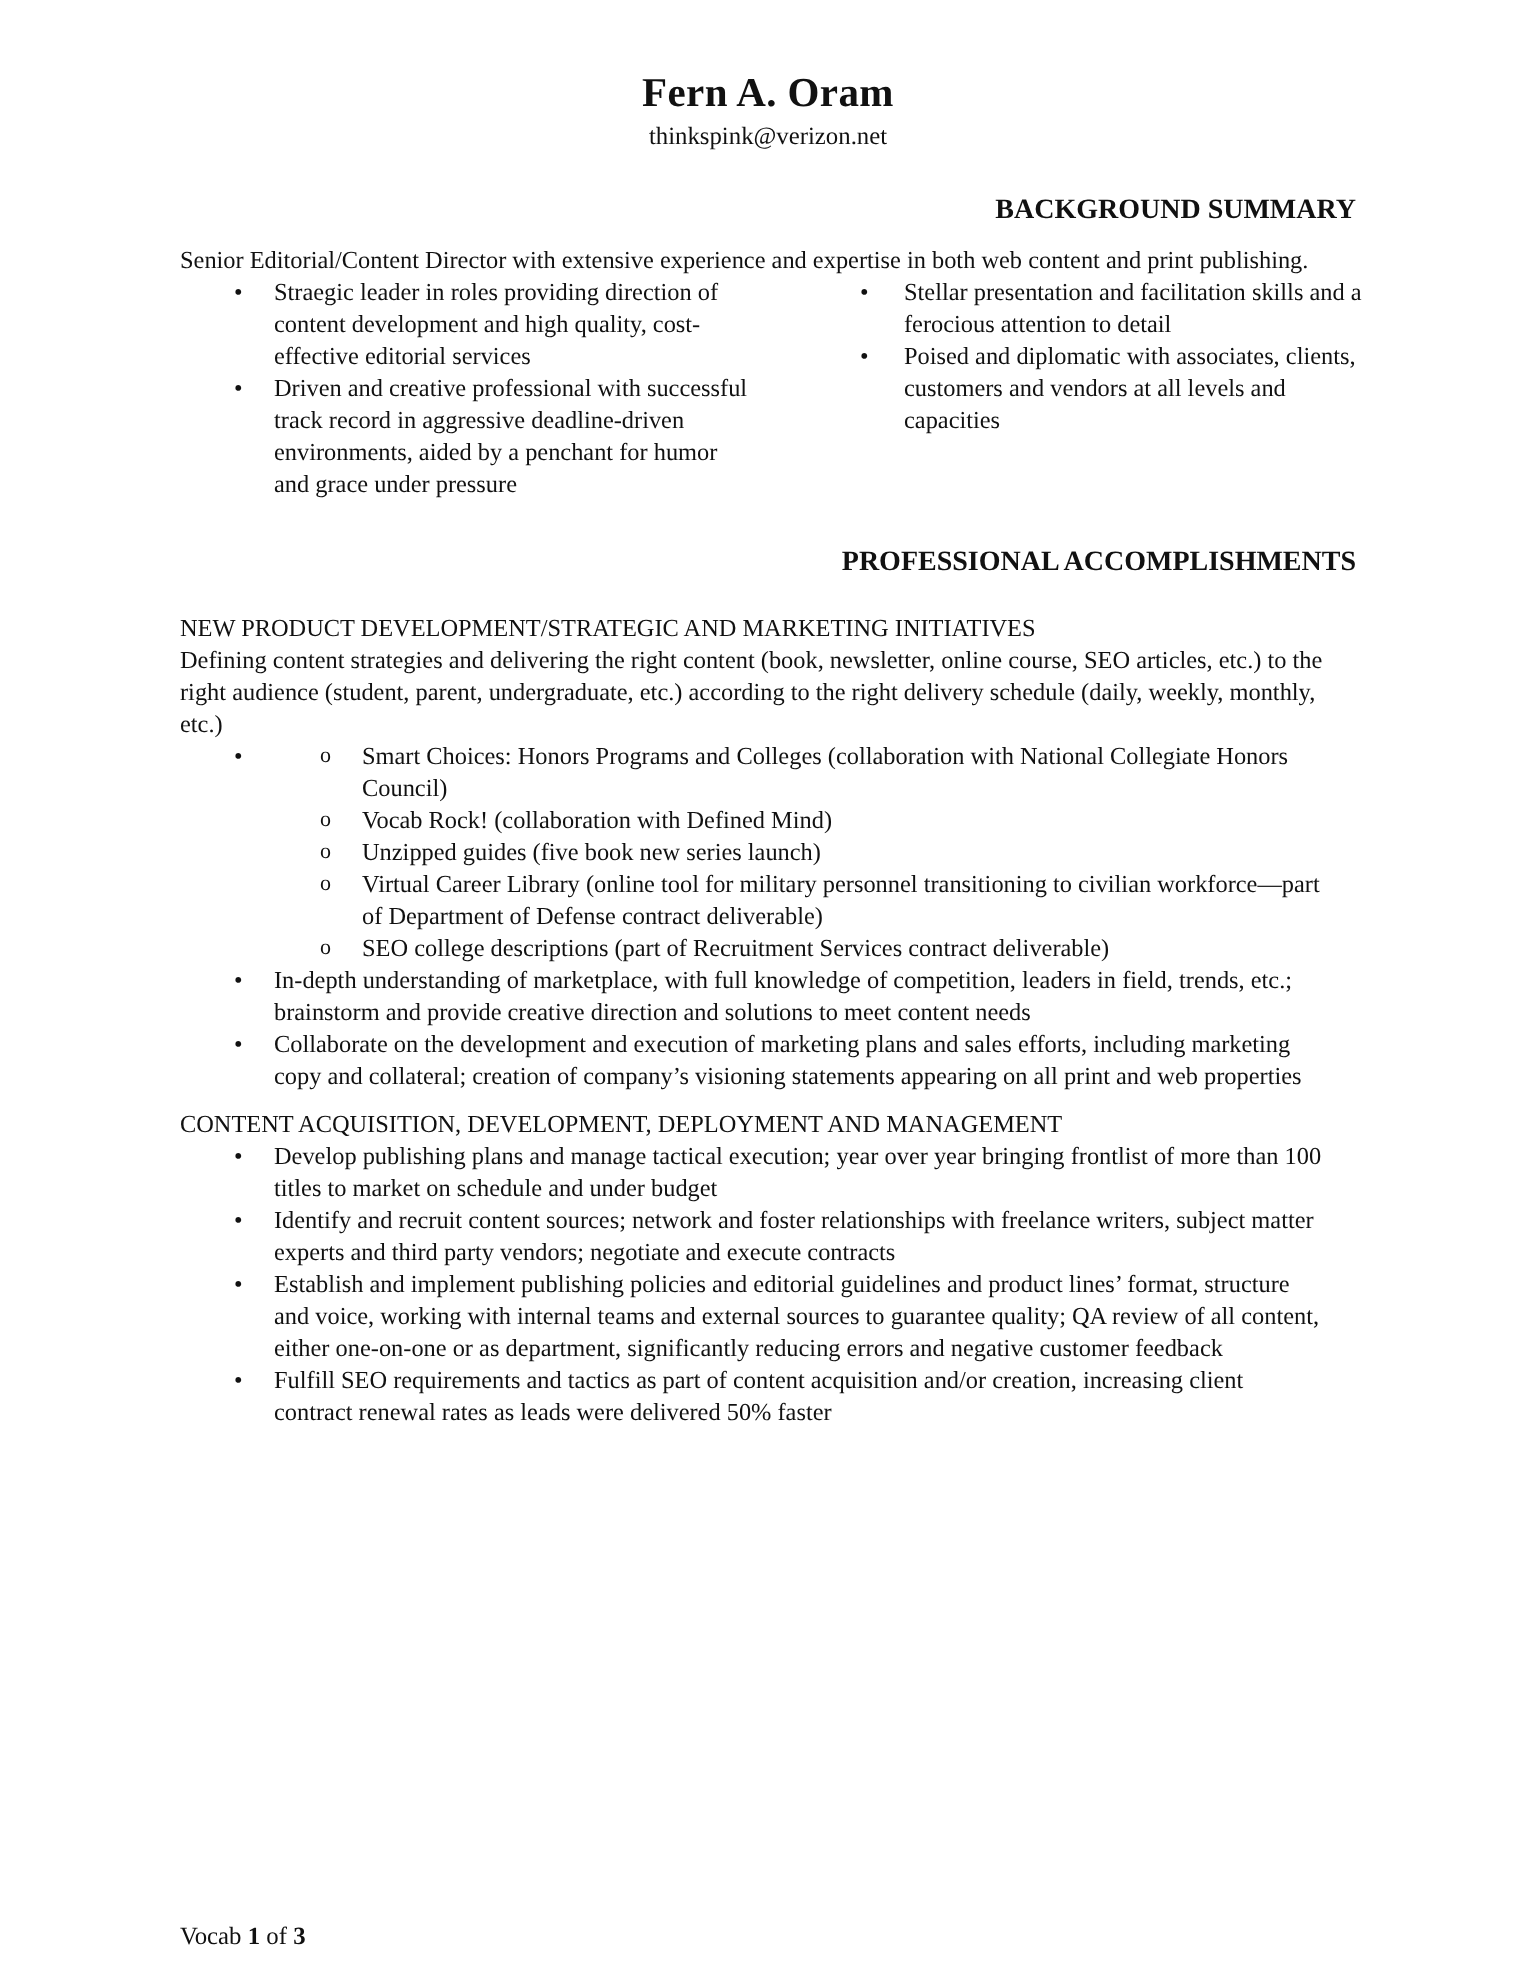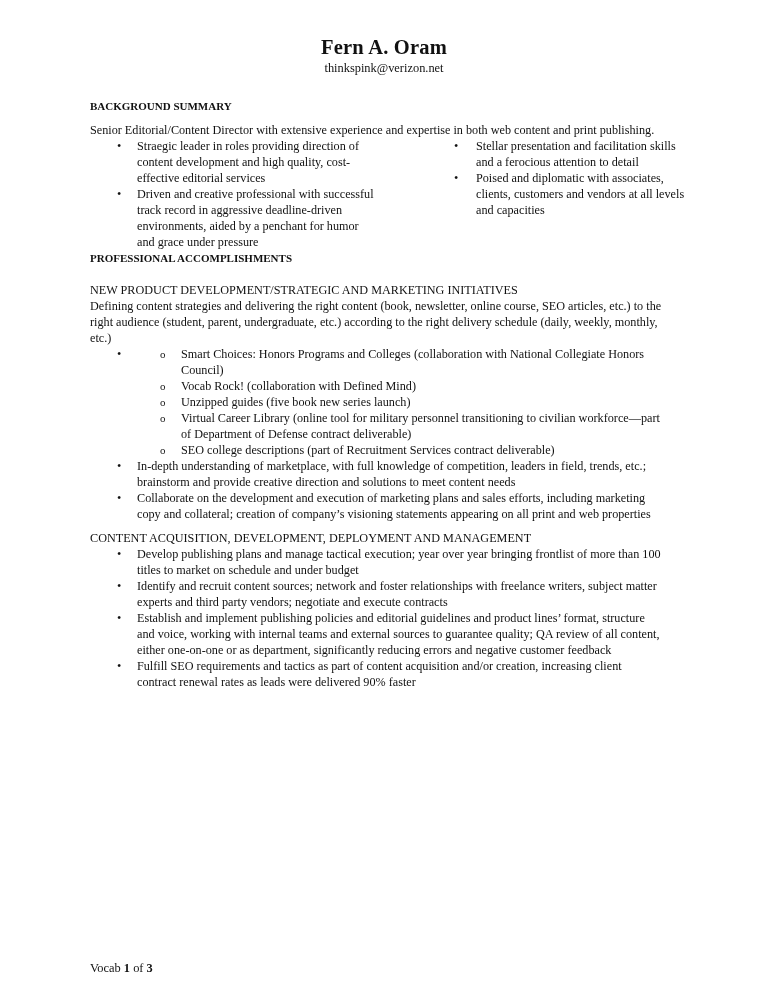--- a/index.html
+++ b/index.html
@@ -10,29 +10,29 @@
     font-size: 12.2px; line-height: 16px;
     color: #111; position: relative; overflow: hidden;
   }
   .page { position: relative; width: 768px; height: 994px; padding: 34px 90px 0 90px; }
 
   .header { text-align: center; margin-bottom: 22px; width: 588px; }
   .candidate-name { font-size: 20.5px; line-height: 26px; font-weight: 700; letter-spacing: 0.2px; }
   .candidate-email { font-size: 12.4px; line-height: 16px; }
 
   .section-heading {
-    font-size: 11px; line-height: 16px; font-weight: 700;
-    text-align: left; width: 588px;
+    font-size: 14px; line-height: 16px; font-weight: 700;
+    text-align: right; width: 588px;
   }
   .bs-heading { margin-bottom: 8px; }
-  .pa-heading { margin-bottom: 16px; }
+  .pa-heading { margin-top: 24px; margin-bottom: 16px; }
 
   .intro { width: 572px; }
 
-  .two-col { display: flex; width: 600px; gap: 24px; }
+  .two-col { display: flex; width: 600px; }
   .col-left { width: 285px; flex: 0 0 285px; }
   .col-right { flex: 1; }
   ul { list-style: none; }
   .col-left ul { padding-left: 27px; }
   .col-right ul { padding-left: 55px; }
   li { position: relative; padding-left: 20px; }
   li::before { content: "\2022"; position: absolute; left: 0; top: 0; }
   .col-right li { padding-left: 22px; }
 
   .subsection { width: 572px; }
@@ -99,21 +99,21 @@
         <li><span>Collaborate on the development and execution of marketing plans and sales efforts, including marketing copy and collateral; creation of company’s visioning statements appearing on all print and web properties</span></li>
       </ul>
     </div>
 
     <div class="subsection">
       <div class="sub-title">CONTENT ACQUISITION, DEVELOPMENT, DEPLOYMENT AND MANAGEMENT</div>
       <ul class="main-bullets">
         <li><span>Develop publishing plans and manage tactical execution; year over year bringing frontlist of more than 100 titles to market on schedule and under budget</span></li>
         <li><span>Identify and recruit content sources; network and foster relationships with freelance writers, subject matter experts and third party vendors; negotiate and execute contracts</span></li>
         <li><span>Establish and implement publishing policies and editorial guidelines and product lines’ format, structure and voice, working with internal teams and external sources to guarantee quality; QA review of all content, either one-on-one or as department, significantly reducing errors and negative customer feedback</span></li>
-        <li><span>Fulfill SEO requirements and tactics as part of content acquisition and/or creation, increasing client contract renewal rates as leads were delivered 90% faster</span></li>
+        <li><span>Fulfill SEO requirements and tactics as part of content acquisition and/or creation, increasing client contract renewal rates as leads were delivered 50% faster</span></li>
       </ul>
     </div>
   </div>
 
   <div class="footer">
     <span>Vocab</span>
     <b>1</b>
     <span>of</span>
     <b>3</b>
   </div>

